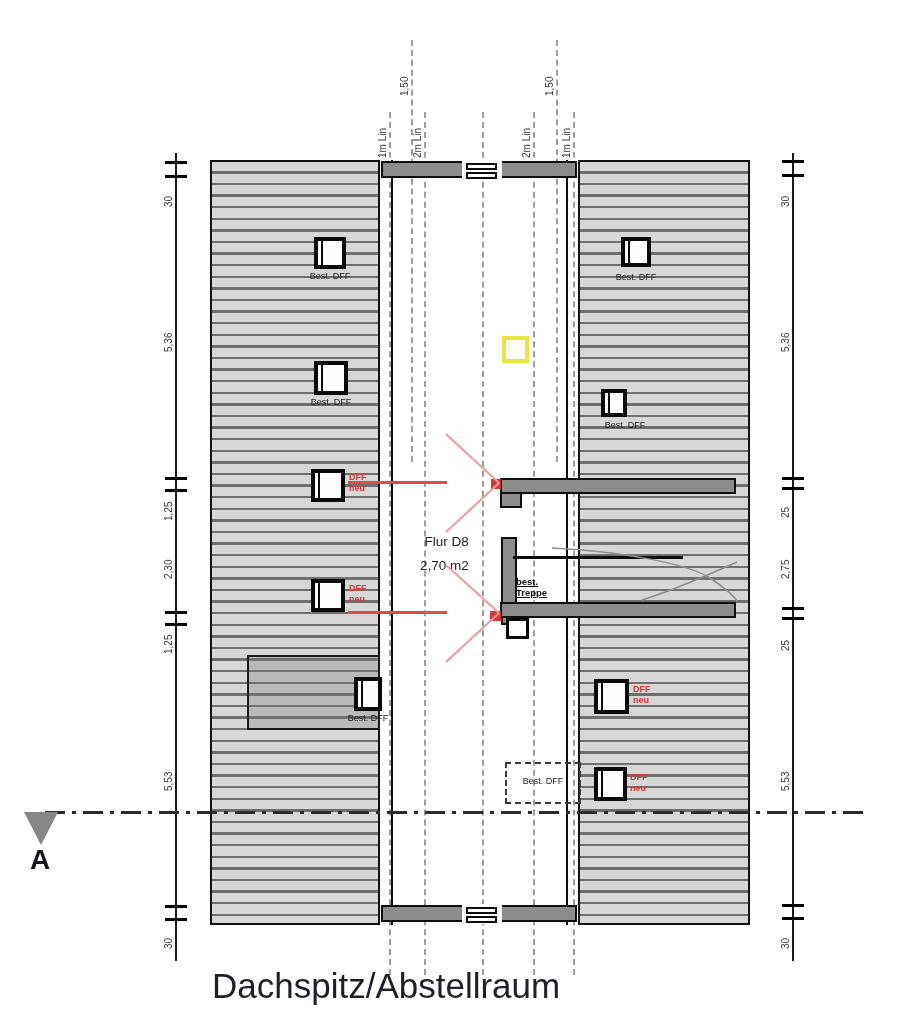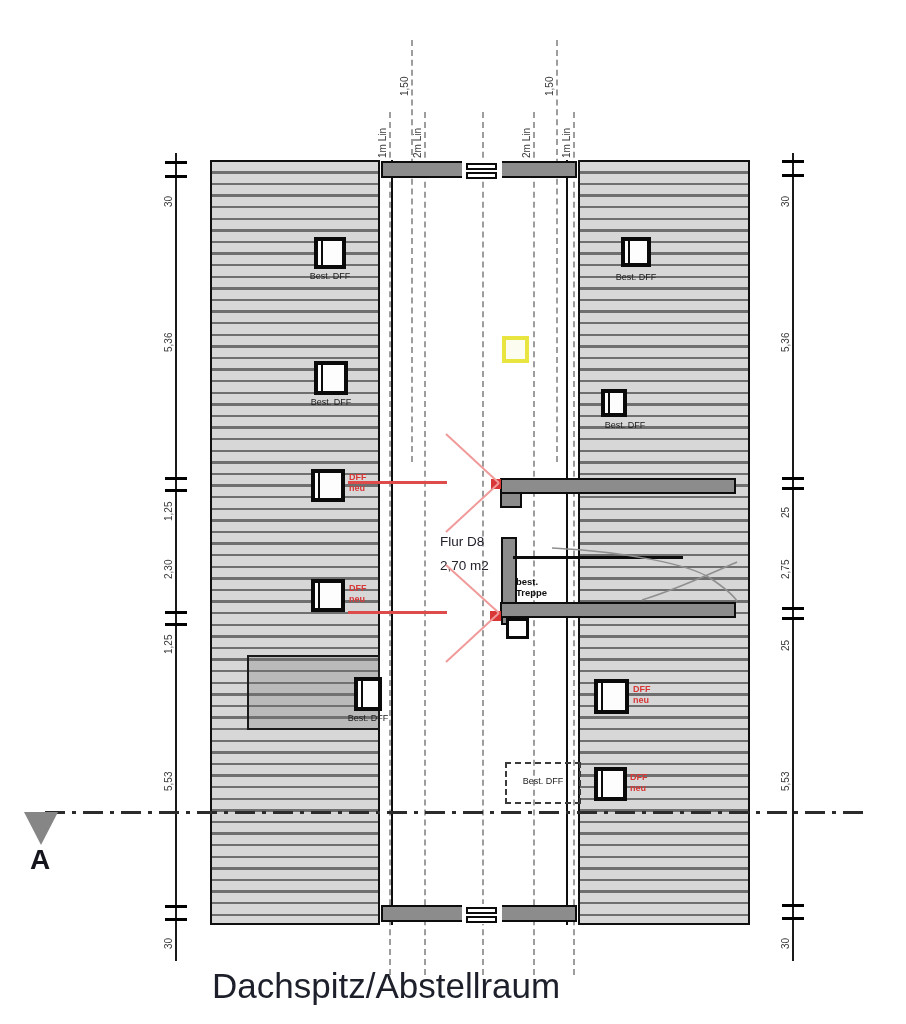--- a/index.html
+++ b/index.html
@@ -170,31 +170,31 @@
 
   <div class="abs dashedbox" style="left:505px;top:762px;width:76px;height:42px;padding-top:6px;">
     <span class="wlabel">Best. DFF</span>
   </div>
 
   <div class="abs bar" style="left:500px;top:478px;width:236px;height:16px;"></div>
   <div class="abs bar" style="left:500px;top:492px;width:22px;height:16px;"></div>
   <div class="abs redsq" style="left:491px;top:479px;width:10px;height:10px;"></div>
   <div class="abs bar" style="left:501px;top:537px;width:16px;height:88px;"></div>
   <div class="abs" style="left:513px;top:556px;width:170px;height:3px;background:#0c0c0c;z-index:5;"></div>
-  <div class="abs smalltext" style="left:516px;top:576px;">
+  <div class="abs smalltext" style="left:516px;top:576px;text-decoration:underline;">
     <span>best.</span><br>
     <span>Treppe</span>
   </div>
   <div class="abs bar" style="left:500px;top:602px;width:236px;height:16px;"></div>
   <div class="abs redsq" style="left:490px;top:611px;width:11px;height:10px;"></div>
   <div class="abs" style="left:506px;top:618px;width:23px;height:21px;border:3.5px solid #0a0a0a;background:#fff;box-sizing:border-box;z-index:5;"></div>
 
   <div class="abs yellowsq" style="left:502px;top:336px;width:27px;height:27px;"></div>
 
-  <div class="abs roomtext" style="left:440px;top:530px;line-height:24px;">
+  <div class="abs roomtext" style="left:420px;top:530px;line-height:24px;text-align:right;">
     <span>Flur D8</span><br>
     <span>2,70 m2</span>
   </div>
 
   <div class="abs sectline" style="left:45px;top:811px;width:823px;"></div>
   <div class="abs tri" style="left:24px;top:812px;"></div>
   <div class="abs secletter" style="left:30px;top:844px;">A</div>
 
   <svg class="overlay" width="906" height="1024">
     <g stroke="#f09a9a" stroke-width="2" fill="none">

